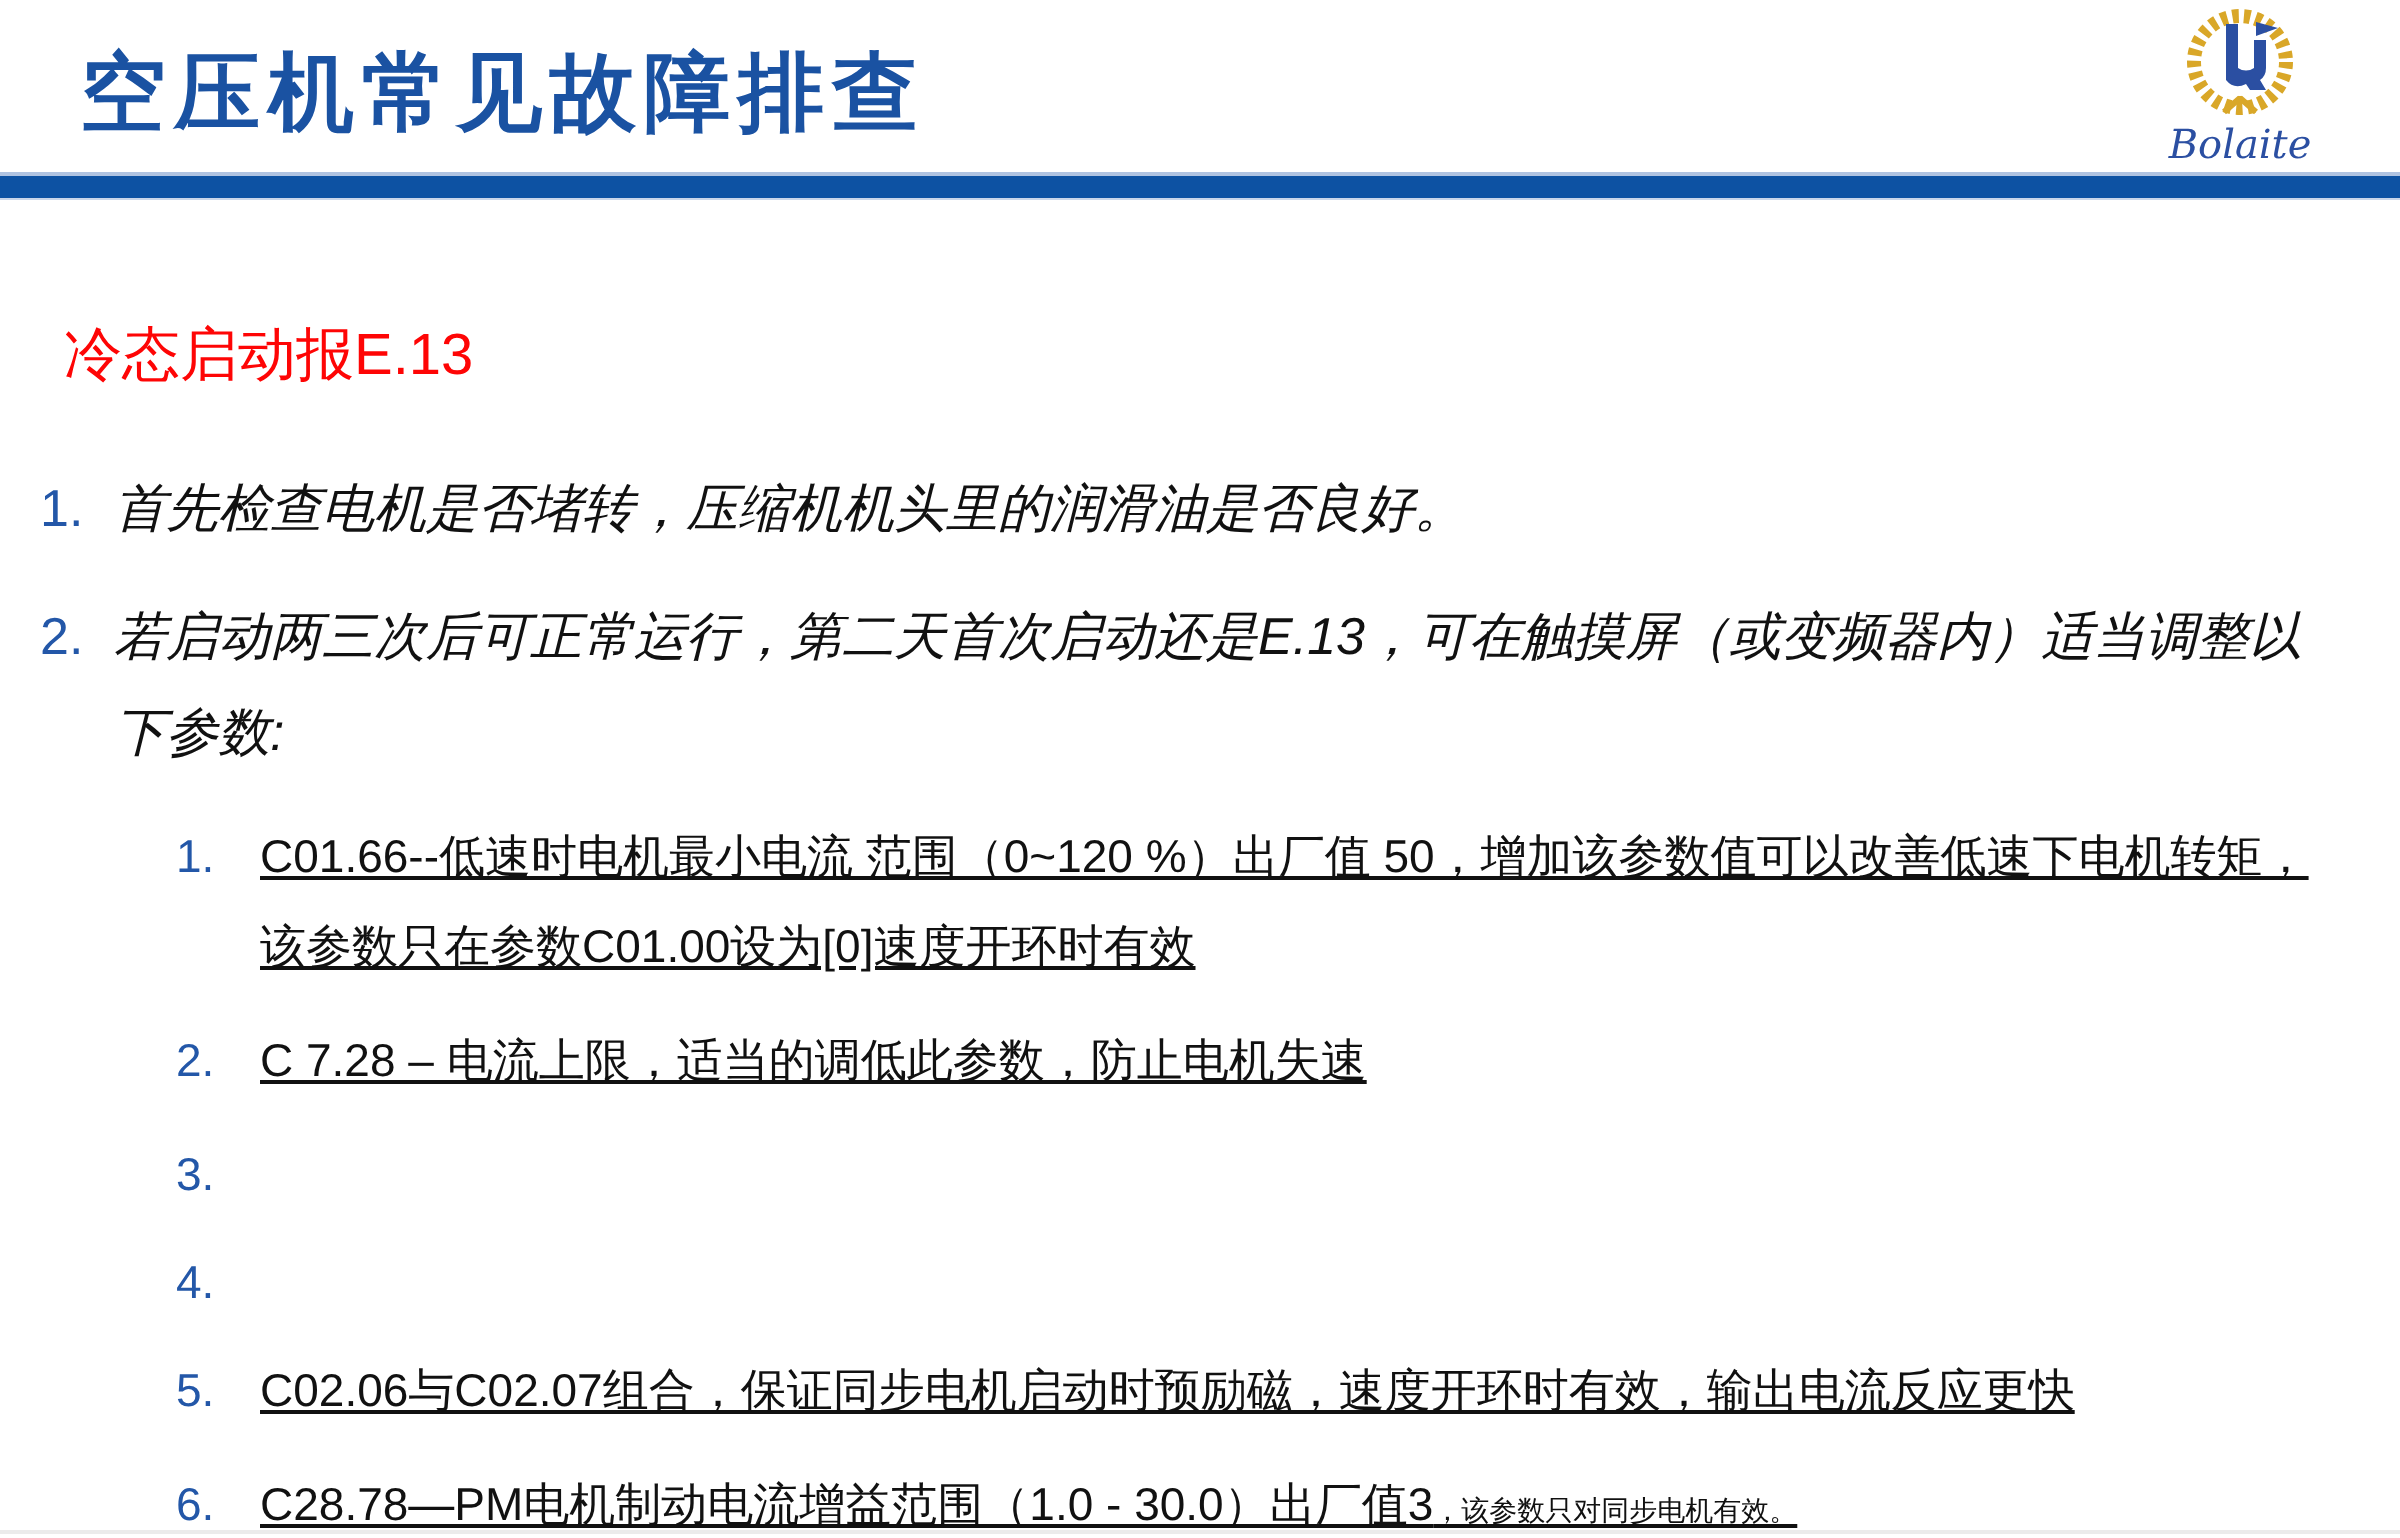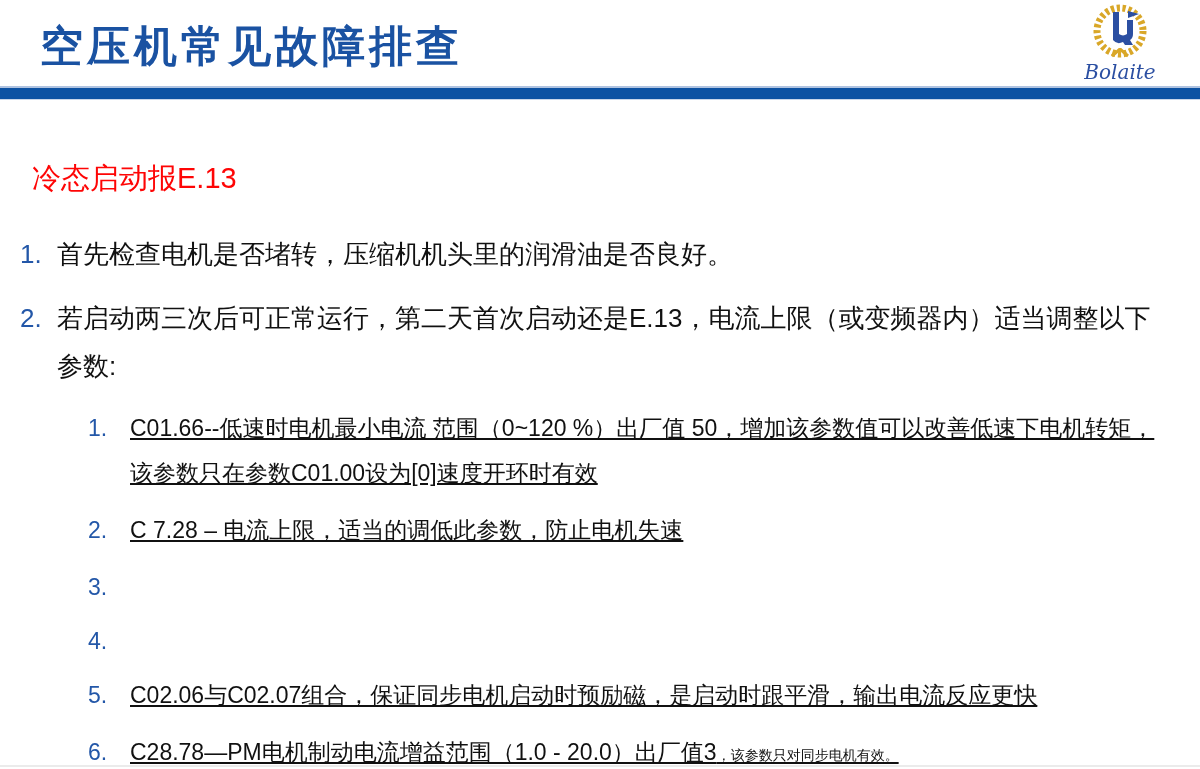--- a/index.html
+++ b/index.html
@@ -34,21 +34,21 @@
   .alert-heading {
     margin:0 0 0 32px;
     font-size:29px; font-weight:400; line-height:40px;
     color:#FE0505;
   }
 
   ol { list-style:none; }
   .main-list { margin:32px 0 0 0; padding:0 0 0 20px; }
   .main-list li { display:flex; font-size:26px; line-height:48px; margin-bottom:16px; color:#111; }
   .main-list .num { flex:none; width:37px; color:#2357A8; }
-  .main-list .txt { width:1100px; }
+  .main-list .txt { width:1100px;font-style:italic; }
 
   .sub-list { margin:6px 0 0 0; padding:0 0 0 88px; }
   .sub-list li { display:flex; font-size:23px; line-height:45px; margin-bottom:9px; color:#111; }
   .sub-list .num { flex:none; width:42px; color:#2357A8; }
   .sub-list .txt { max-width:1032px;text-decoration:underline; }
   .sub-list .txt-small { font-size:14px; }
 
   .bottom-edge {
     position:absolute; left:0; bottom:2px; width:1200px; height:2px;
     background:#ebebeb;
@@ -80,21 +80,21 @@
 
     <ol class="main-list">
 
         <li>
           <span class="num">1.</span>
           <span class="txt">首先检查电机是否堵转，压缩机机头里的润滑油是否良好。</span>
         </li>
 
         <li>
           <span class="num">2.</span>
-          <span class="txt">若启动两三次后可正常运行，第二天首次启动还是E.13，电流上限（或变频器内）适当调整以下参数:</span>
+          <span class="txt">若启动两三次后可正常运行，第二天首次启动还是E.13，可在触摸屏（或变频器内）适当调整以下参数:</span>
         </li>
 
     </ol>
 
     <ol class="sub-list">
 
         <li>
           <span class="num">1.</span>
           <span class="txt"><span>C01.66--低速时电机最小电流 范围（0~120 %）出厂值 50，增加该参数值可以改善低速下电机转矩，该参数只在参数C01.00设为[0]速度开环时有效</span><span class="txt-small"></span></span>
         </li>
@@ -107,26 +107,26 @@
         <li>
           <span class="num">3.</span>
         </li>
 
         <li>
           <span class="num">4.</span>
         </li>
 
         <li>
           <span class="num">5.</span>
-          <span class="txt"><span>C02.06与C02.07组合，保证同步电机启动时预励磁，是启动时跟平滑，输出电流反应更快</span><span class="txt-small"></span></span>
+          <span class="txt"><span>C02.06与C02.07组合，保证同步电机启动时预励磁，速度开环时有效，输出电流反应更快</span><span class="txt-small"></span></span>
         </li>
 
         <li>
           <span class="num">6.</span>
-          <span class="txt"><span>C28.78—PM电机制动电流增益范围（1.0 - 20.0）出厂值3</span><span class="txt-small">，该参数只对同步电机有效。</span></span>
+          <span class="txt"><span>C28.78—PM电机制动电流增益范围（1.0 - 30.0）出厂值3</span><span class="txt-small">，该参数只对同步电机有效。</span></span>
         </li>
 
     </ol>
 
   </div>
 
   <div class="bottom-edge"></div>
 
 </div>
 

